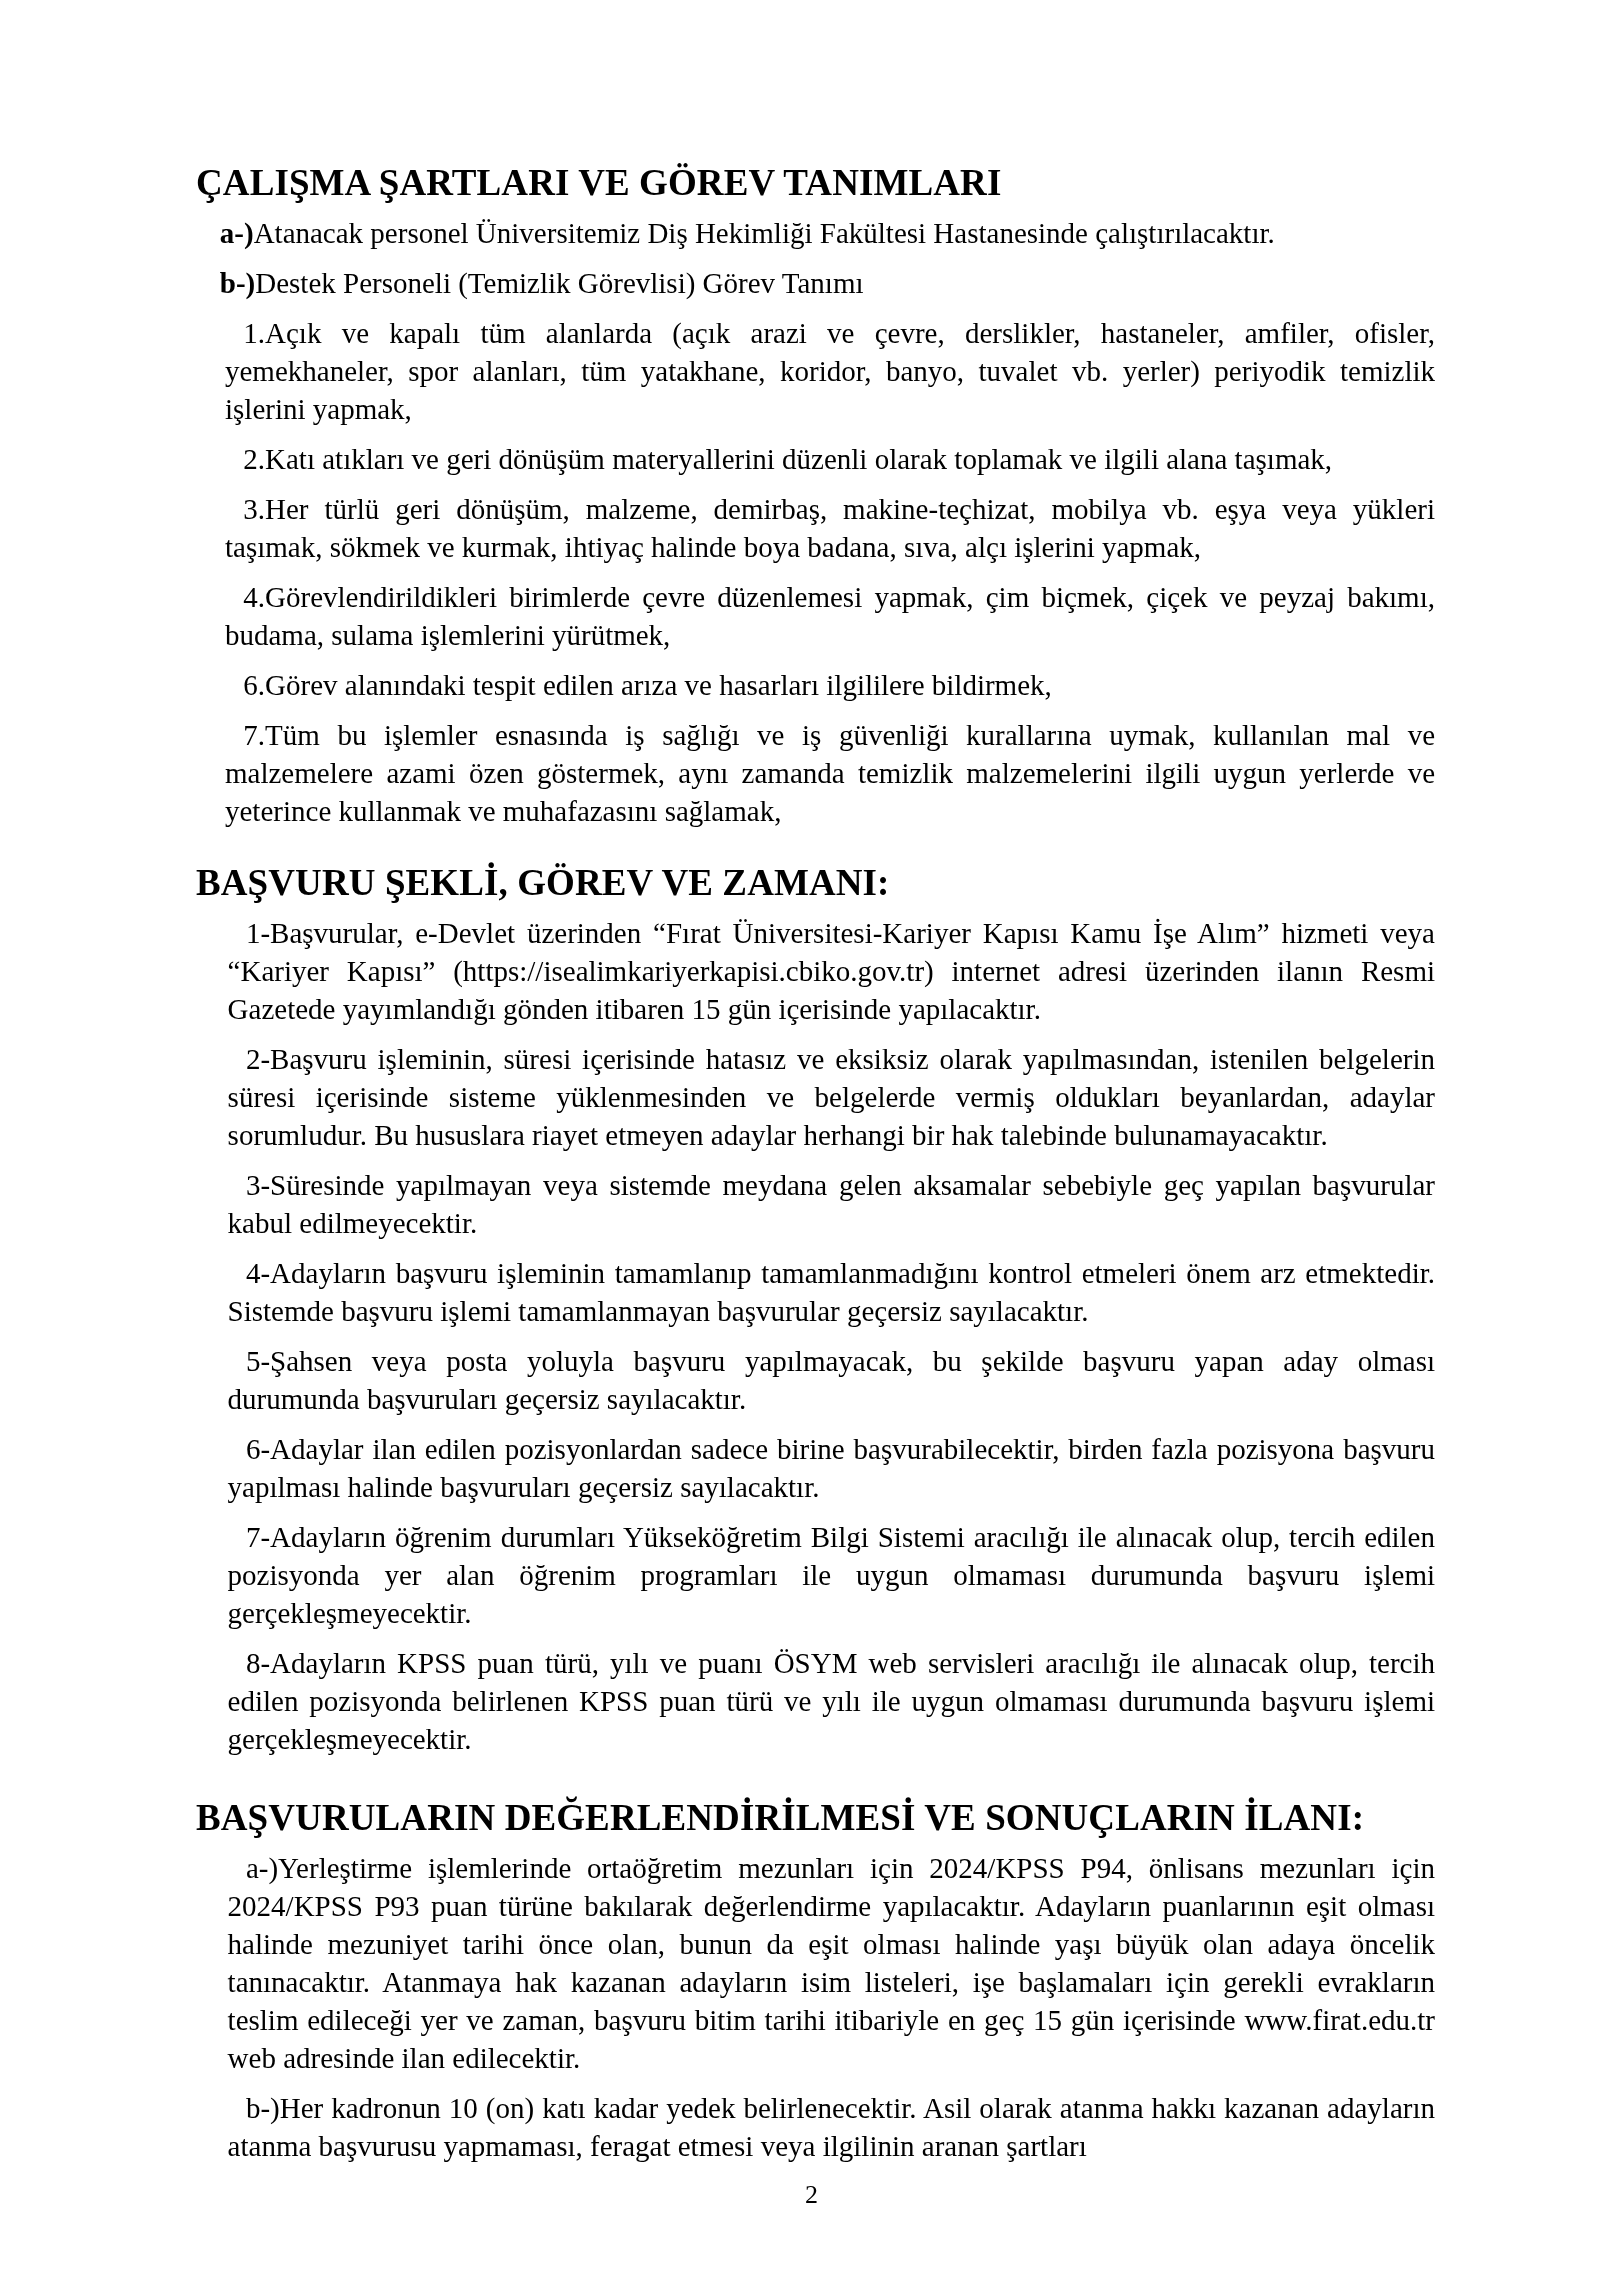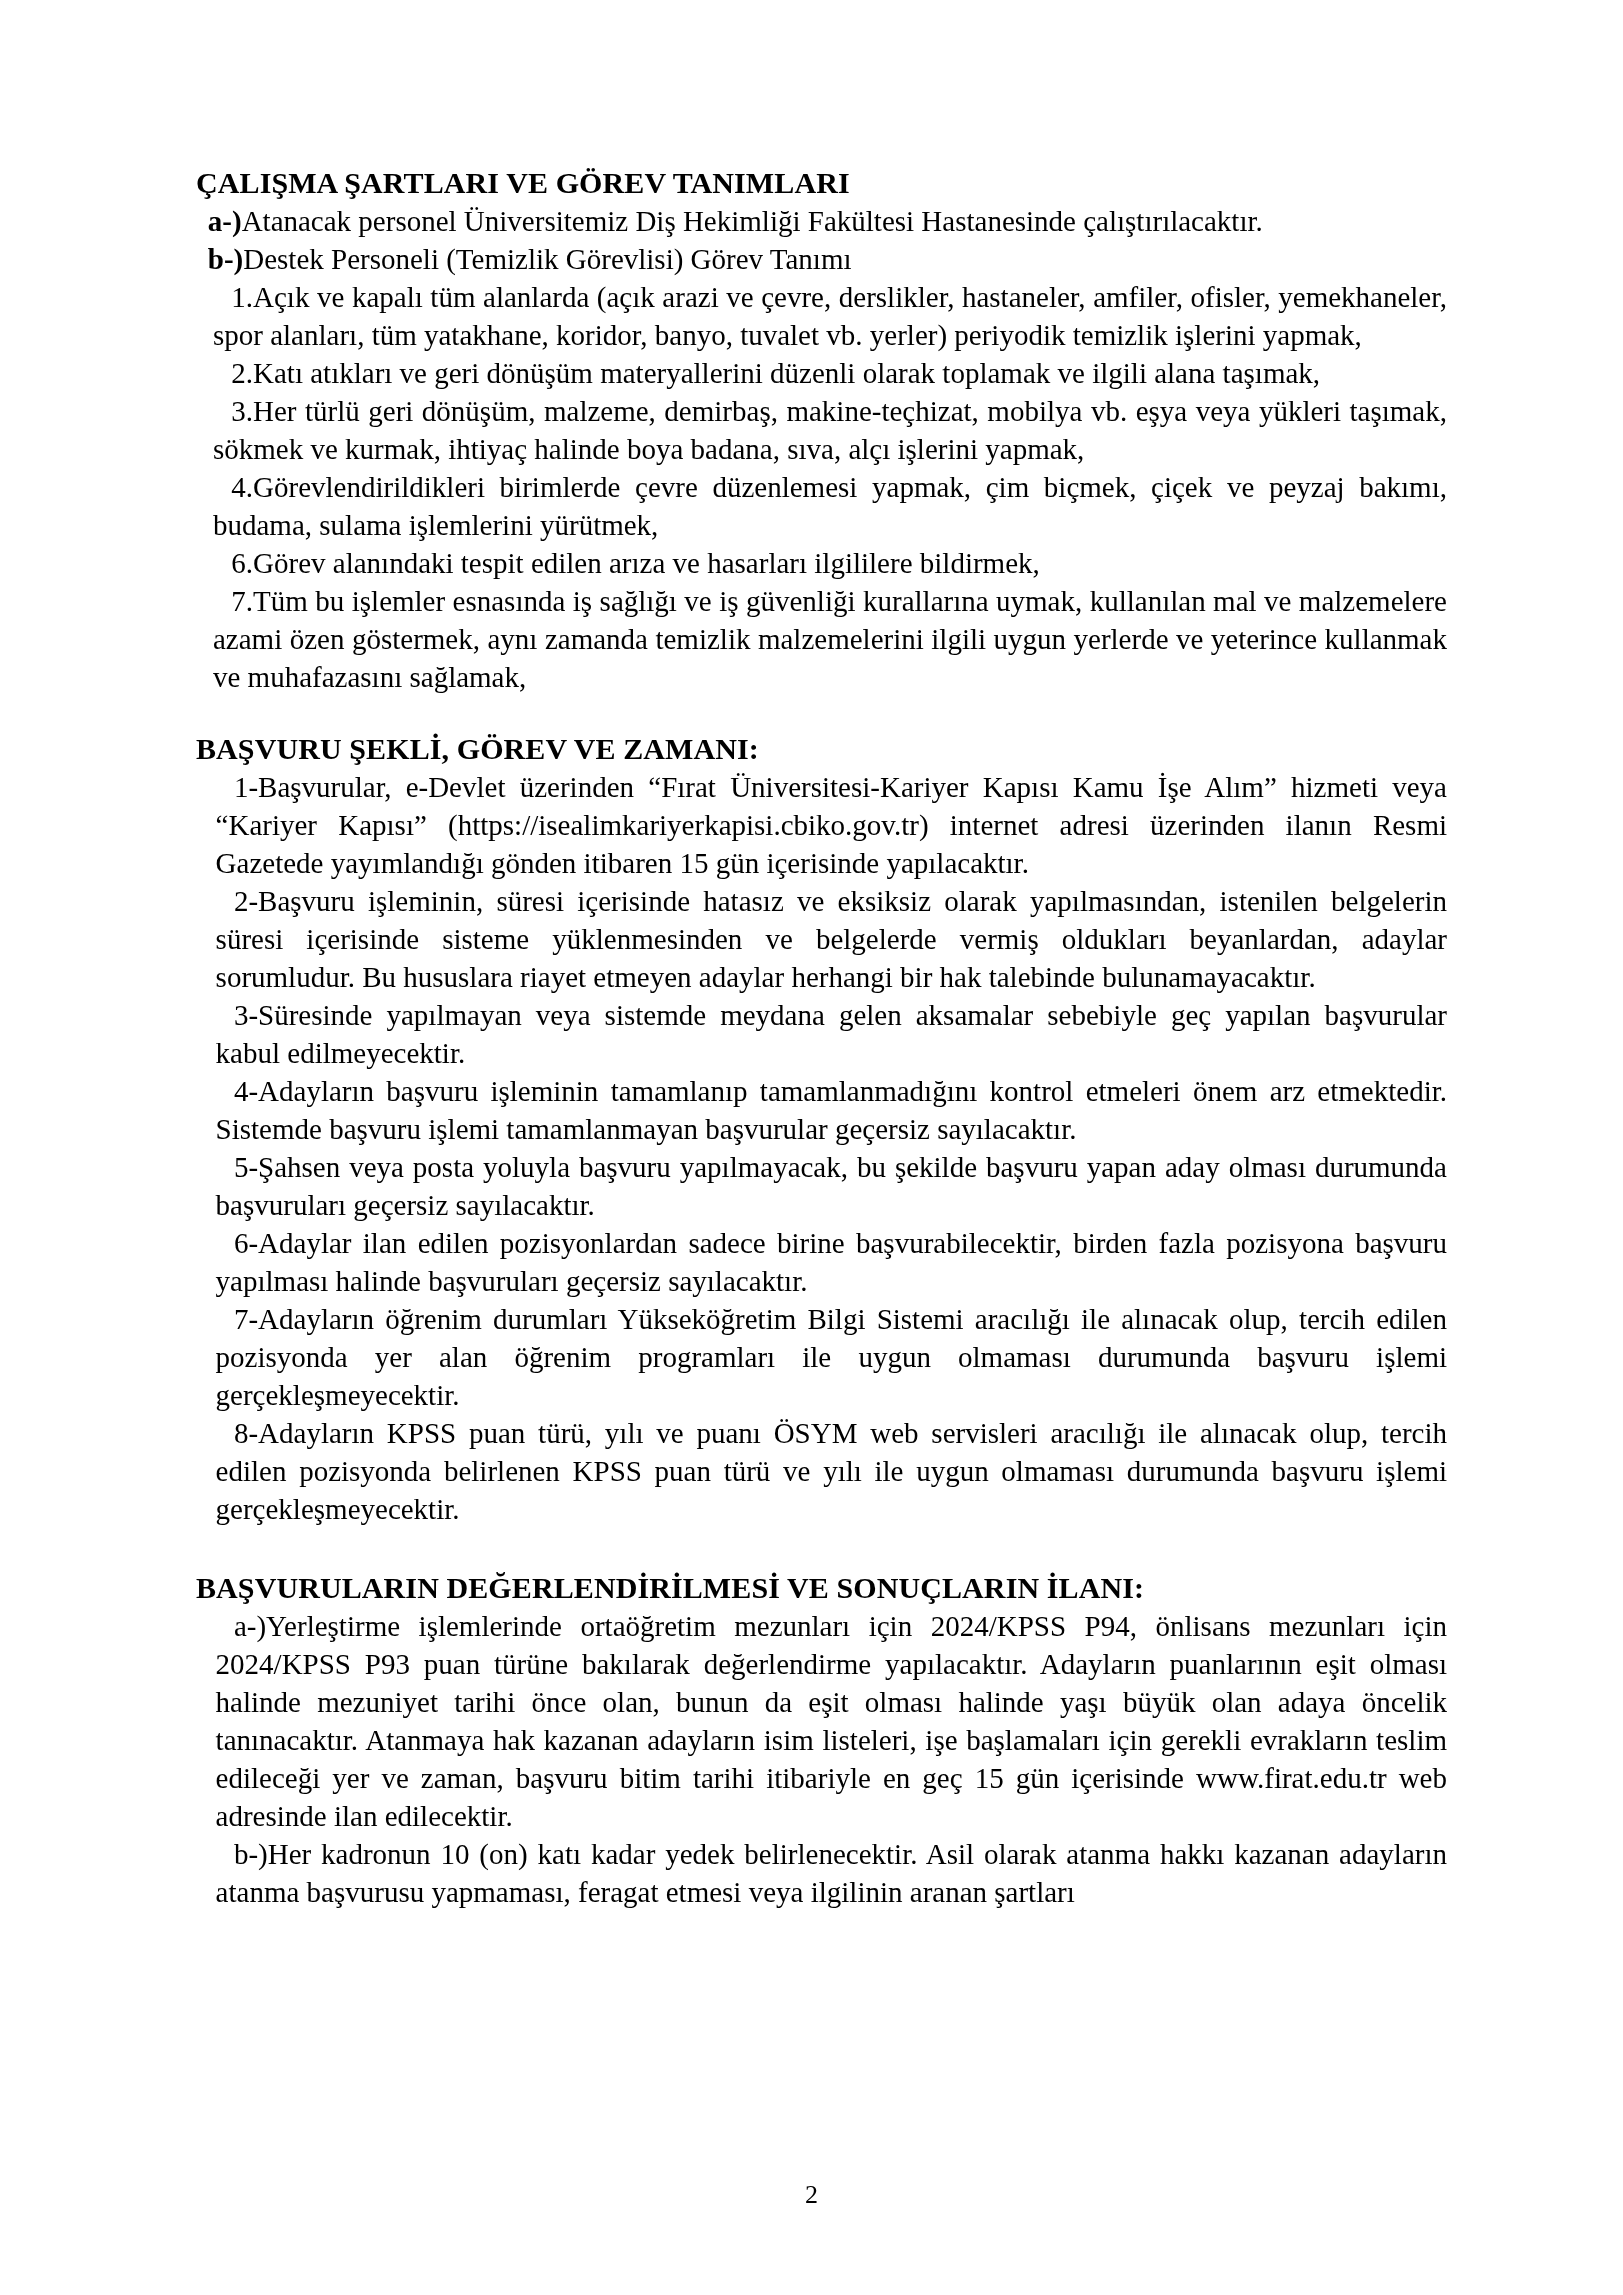--- a/index.html
+++ b/index.html
@@ -20,34 +20,34 @@
   .content {
     position: absolute;
     left: 196px;
     top: 164px;
     width: 1251px;
   }
 
   
   .heading {
     font-weight: bold;
-    font-size: 30px;
+    font-size: 37px;
     line-height: 38px;
     margin: 0;
     text-align: left;
     letter-spacing: 0.1px;
   }
   .heading-gap-before { margin-top: 34px; }
   .heading-gap-before-lg { margin-top: 41px; }
 
   
   .para {
     font-size: 29px;
     line-height: 38px;
-    margin: 0;
+    margin: 12px;
     text-align: justify;
     text-justify: inter-word;
     hyphens: none;
   }
   
   .item-ab {
     padding-left: 11.8px;
     text-indent: 0;
   }
   

